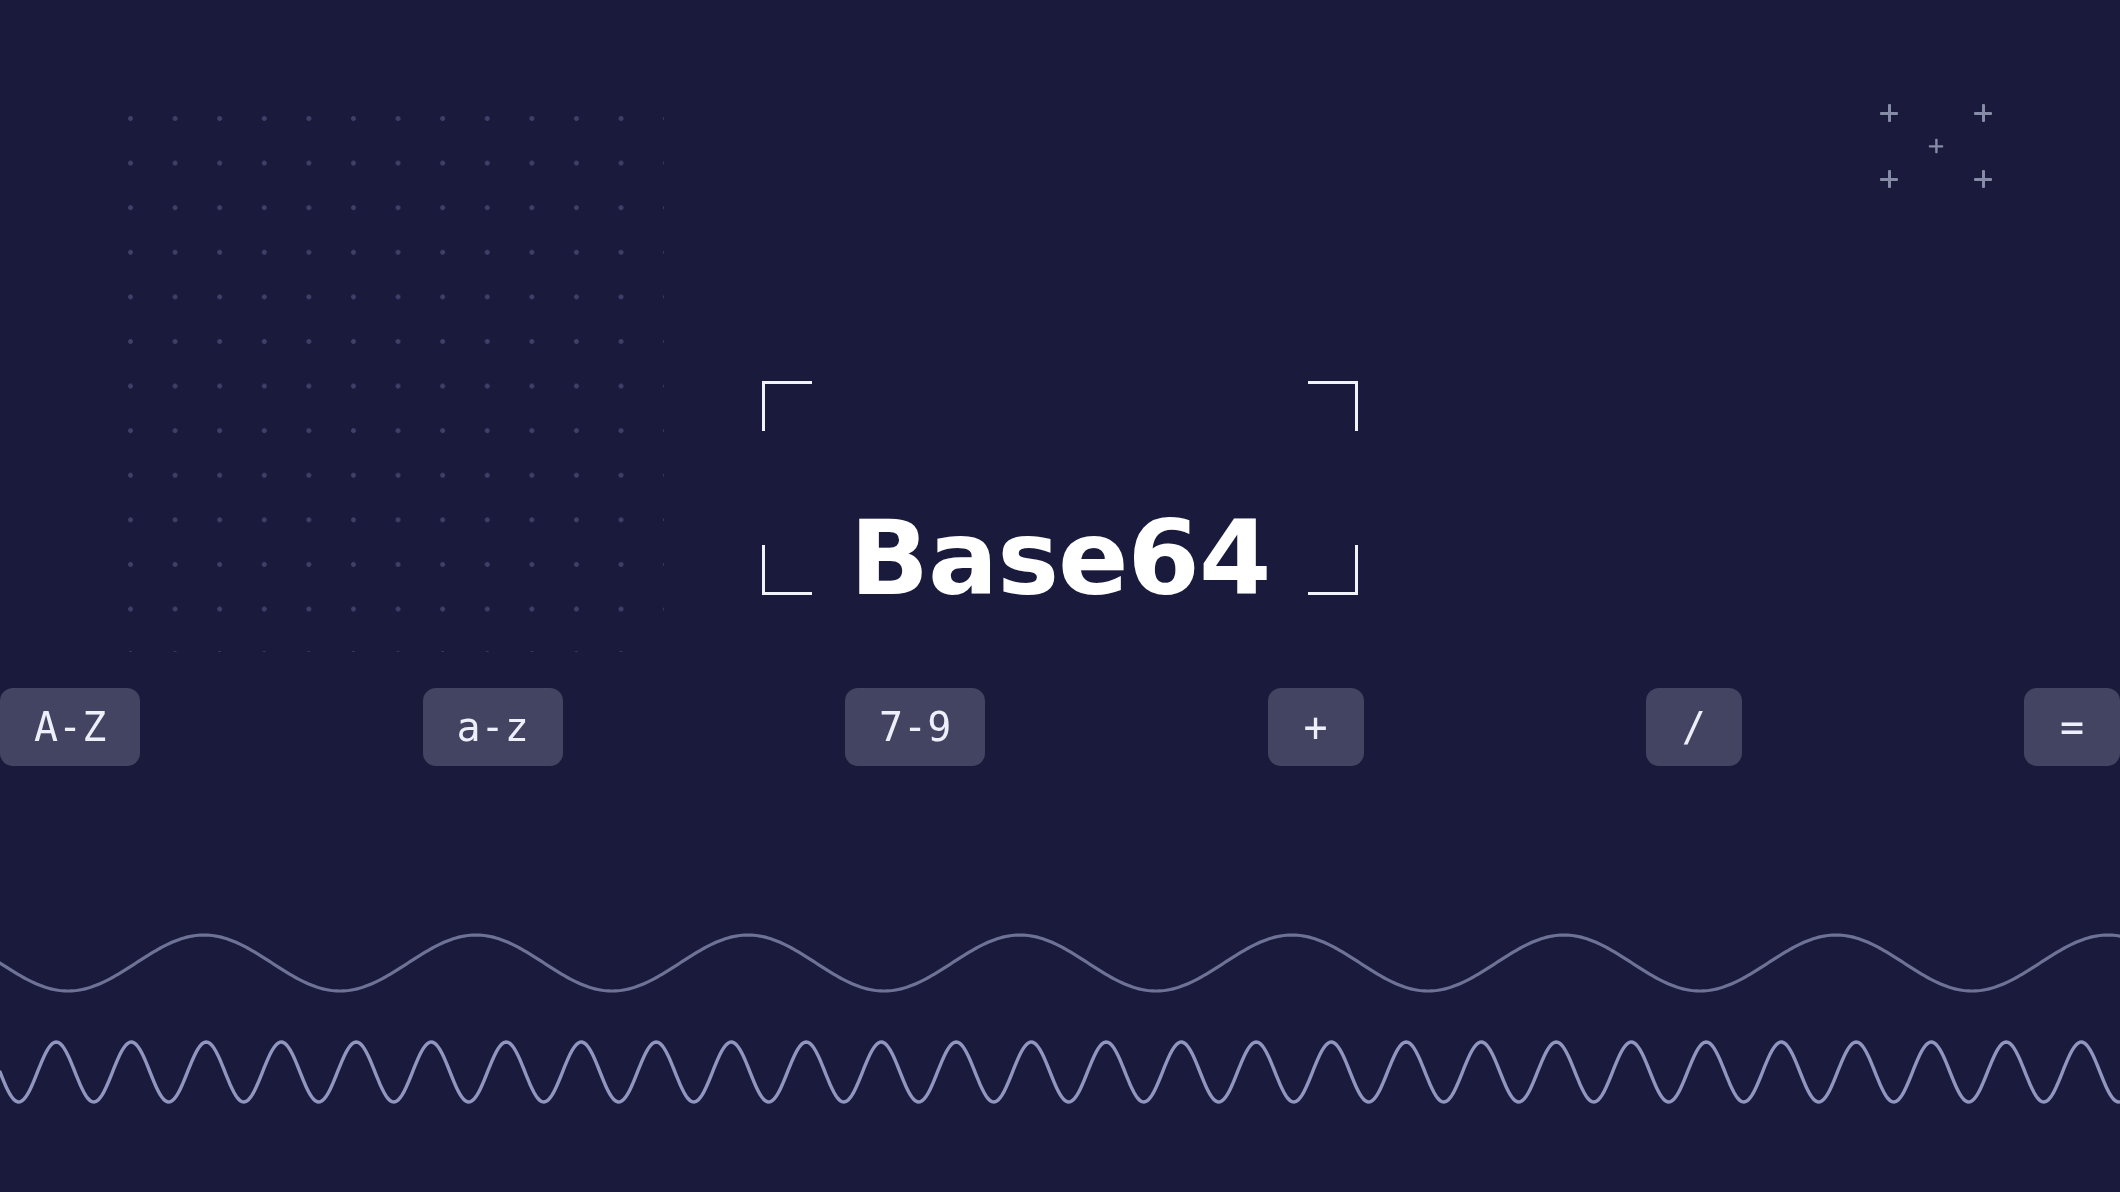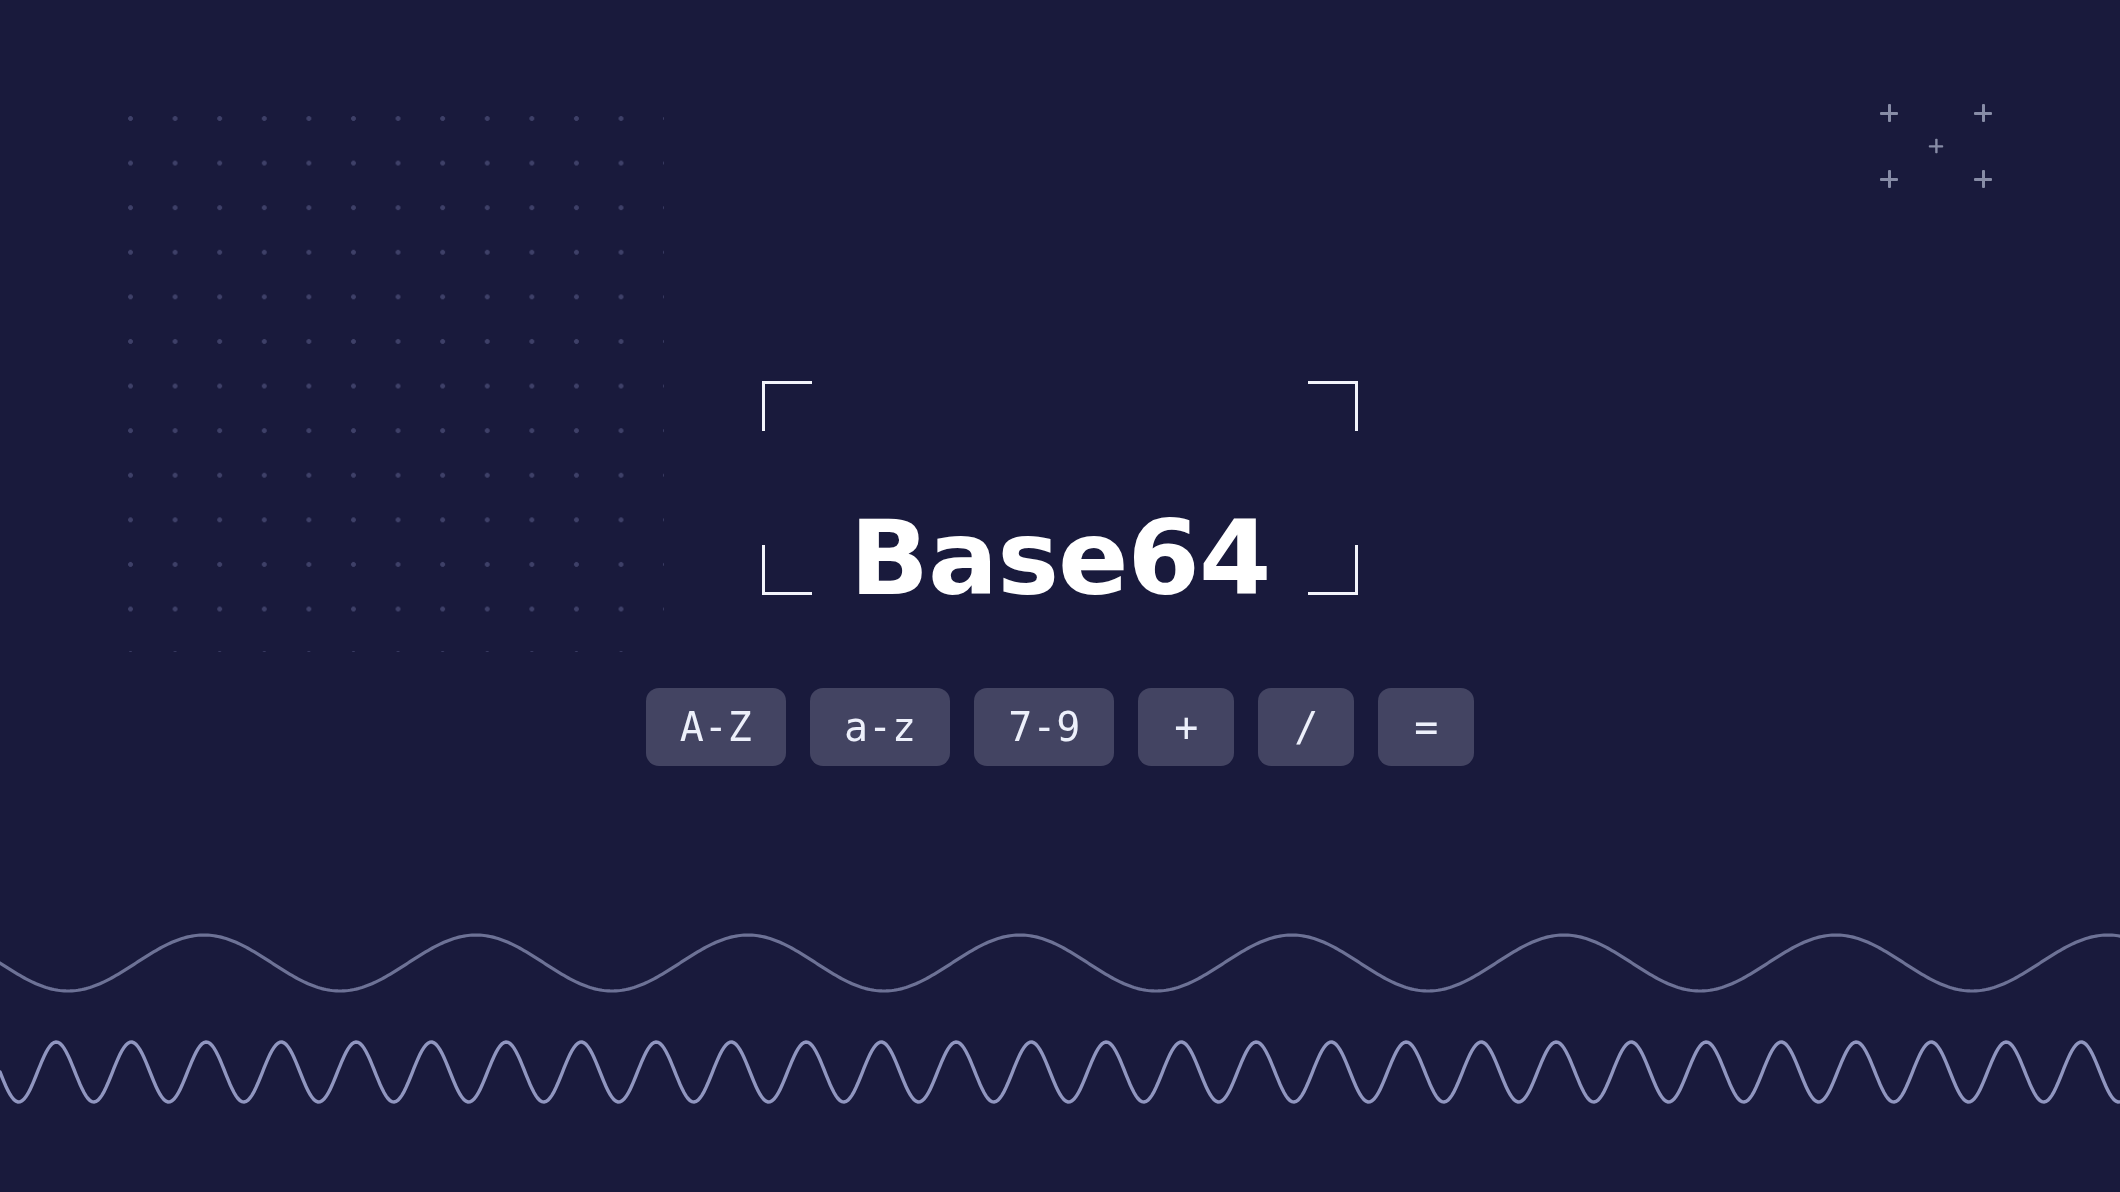--- a/index.html
+++ b/index.html
@@ -128,21 +128,21 @@
 
   
   #charset-chips {
     position: absolute;
     left: 0;
     top: 688px;
     width: 2120px;
     display: flex;
     flex-direction: row;
     align-items: center;
-    justify-content: center;
+    justify-content: space-between;
     gap: 24px;
   }
   .charset-chip {
     height: 78px;
     min-width: 78px;
     box-sizing: border-box;
     padding: 0 34px;
     display: flex;
     align-items: center;
     justify-content: center;

